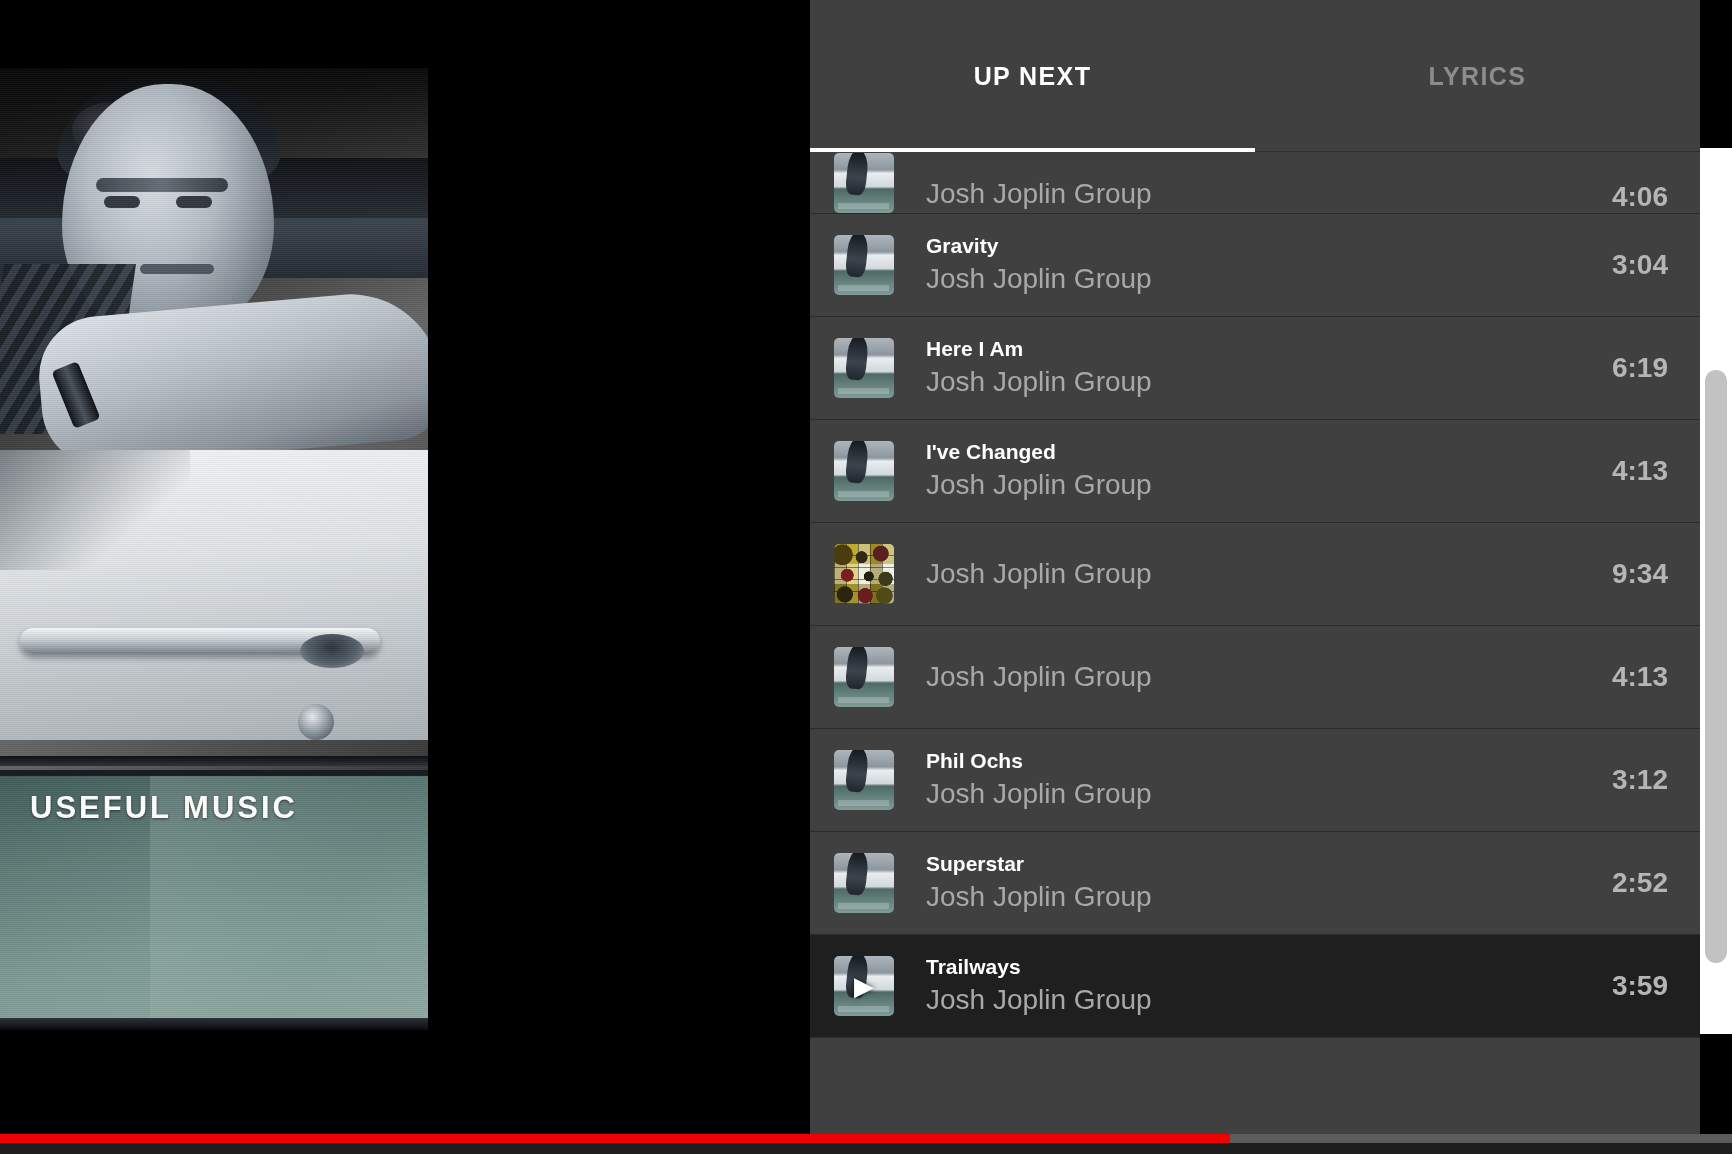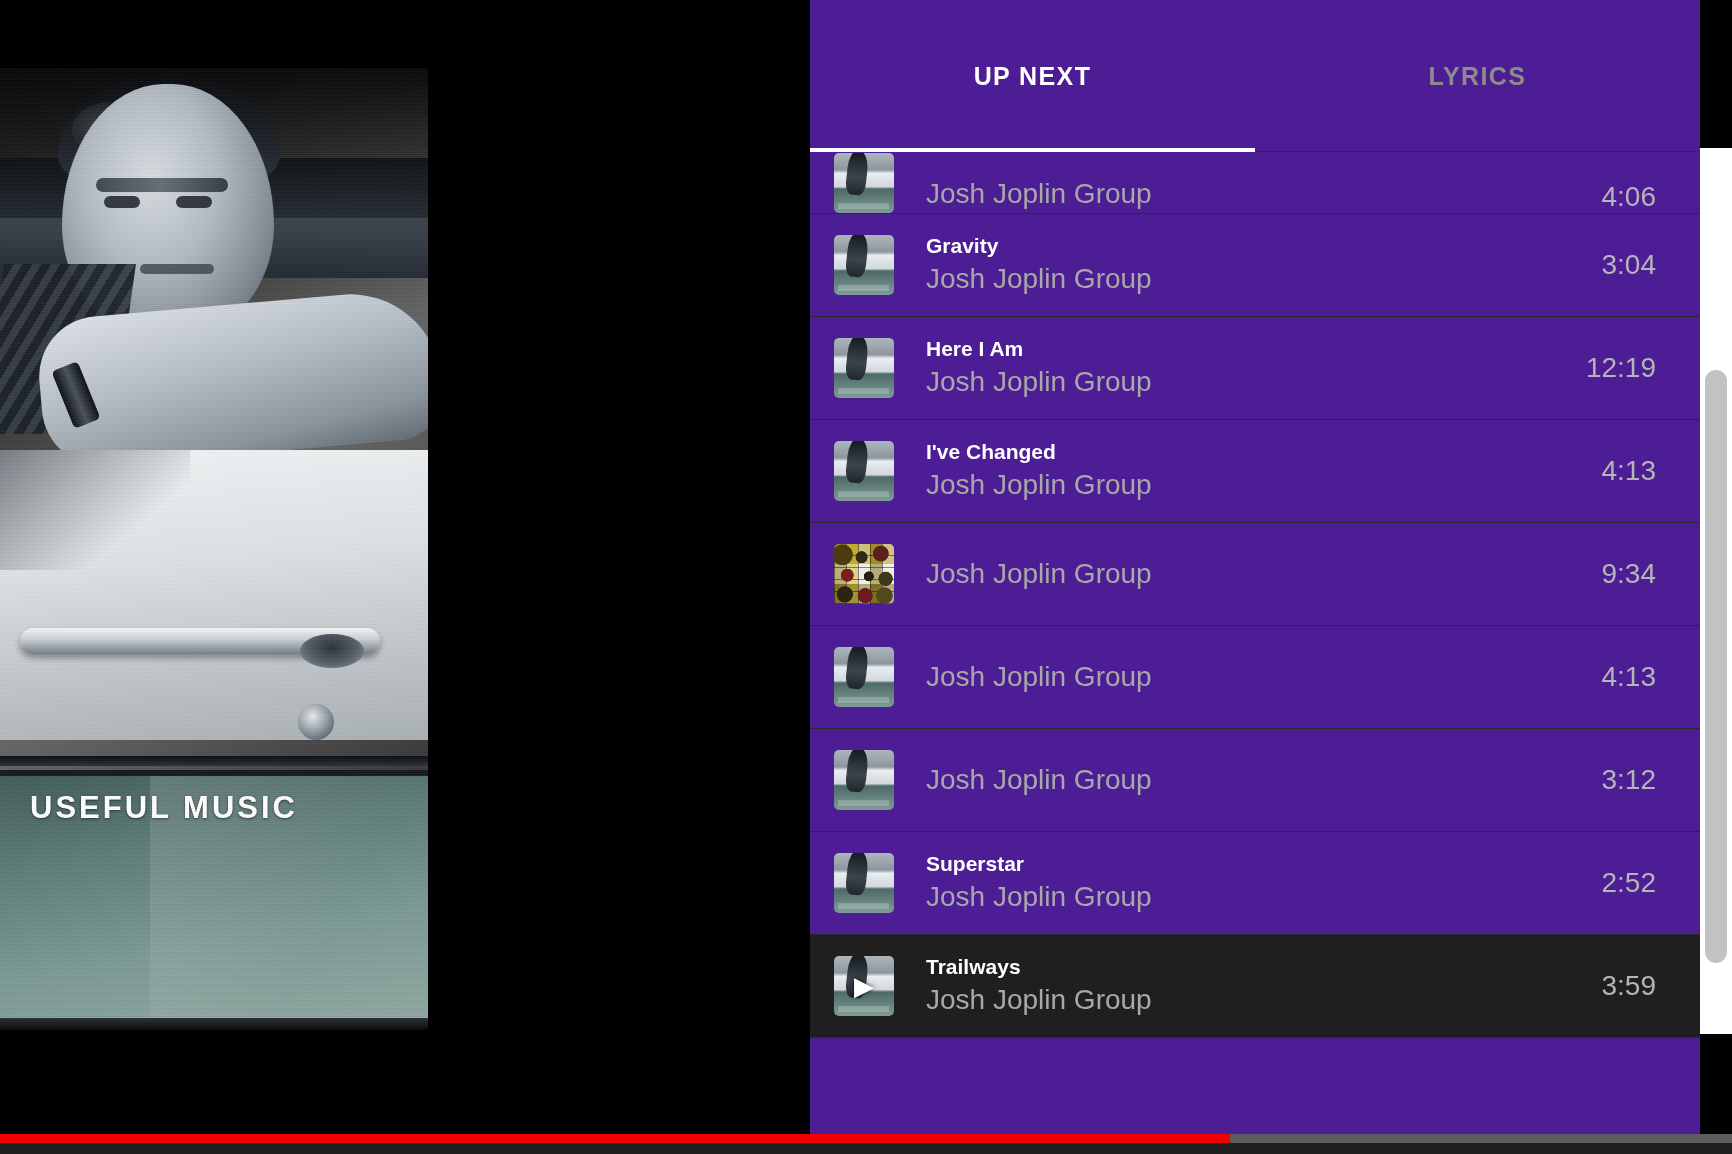--- a/index.html
+++ b/index.html
@@ -147,21 +147,21 @@
   }
   .art-bottom-edge {
     position:absolute; left:0; bottom:0; width:428px; height:12px;
     background:linear-gradient(180deg,#2d3238,#0a0c0e);
   }
 
   
   .panel {
     position:absolute; left:810px; top:0;
     width:890px; height:1134px;
-    background:#4c1d95;
+    background:#404040;
   }
   .tabs {
     position:relative;
     height:152px;
     display:flex;
     align-items:center;
   }
   .tab {
     flex:1 1 0;
     text-align:center;
@@ -279,22 +279,23 @@
     font-weight:400;
     line-height:1.35;
     white-space:nowrap;
     overflow:hidden;
     text-overflow:ellipsis;
   }
   .dur {
     flex:0 0 auto;
     color:#b5b5b5;
     font-size:28px;
-    padding-right:44px;
+    padding-right:32px;
     white-space:nowrap;
+    font-weight:bold;
   }
 
   
   .scrollbar {
     position:absolute;
     left:1700px; top:148px;
     width:32px; height:886px;
     background:#ffffff;
   }
   .scroll-thumb {
@@ -383,21 +384,21 @@
             <div class="artist">Josh Joplin Group</div>
           </div>
           <div class="dur">3:04</div>
         </div>
         <div class="row">
           <div class="thumb album"></div>
           <div class="meta">
             <div class="title">Here I Am</div>
             <div class="artist">Josh Joplin Group</div>
           </div>
-          <div class="dur">12:19</div>
+          <div class="dur">6:19</div>
         </div>
         <div class="row">
           <div class="thumb album"></div>
           <div class="meta">
             <div class="title">I've Changed</div>
             <div class="artist">Josh Joplin Group</div>
           </div>
           <div class="dur">4:13</div>
         </div>
         <div class="row">
@@ -410,20 +411,21 @@
         <div class="row">
           <div class="thumb album"></div>
           <div class="meta">
             <div class="artist">Josh Joplin Group</div>
           </div>
           <div class="dur">4:13</div>
         </div>
         <div class="row">
           <div class="thumb album"></div>
           <div class="meta">
+            <div class="title">Phil Ochs</div>
             <div class="artist">Josh Joplin Group</div>
           </div>
           <div class="dur">3:12</div>
         </div>
         <div class="row">
           <div class="thumb album"></div>
           <div class="meta">
             <div class="title">Superstar</div>
             <div class="artist">Josh Joplin Group</div>
           </div>

